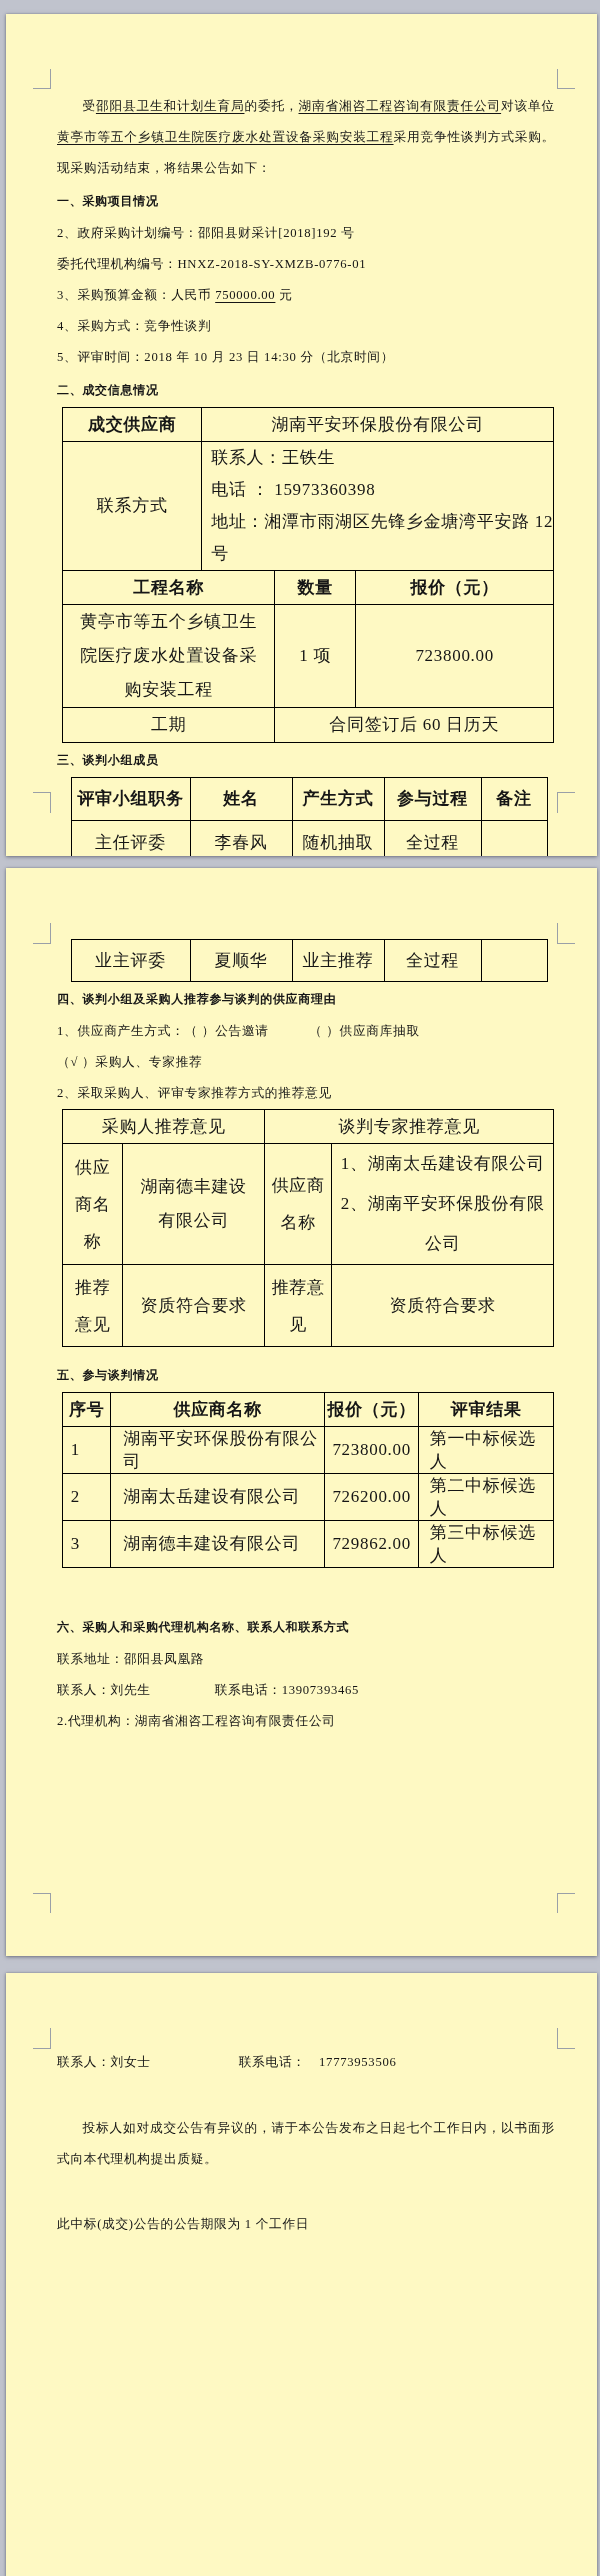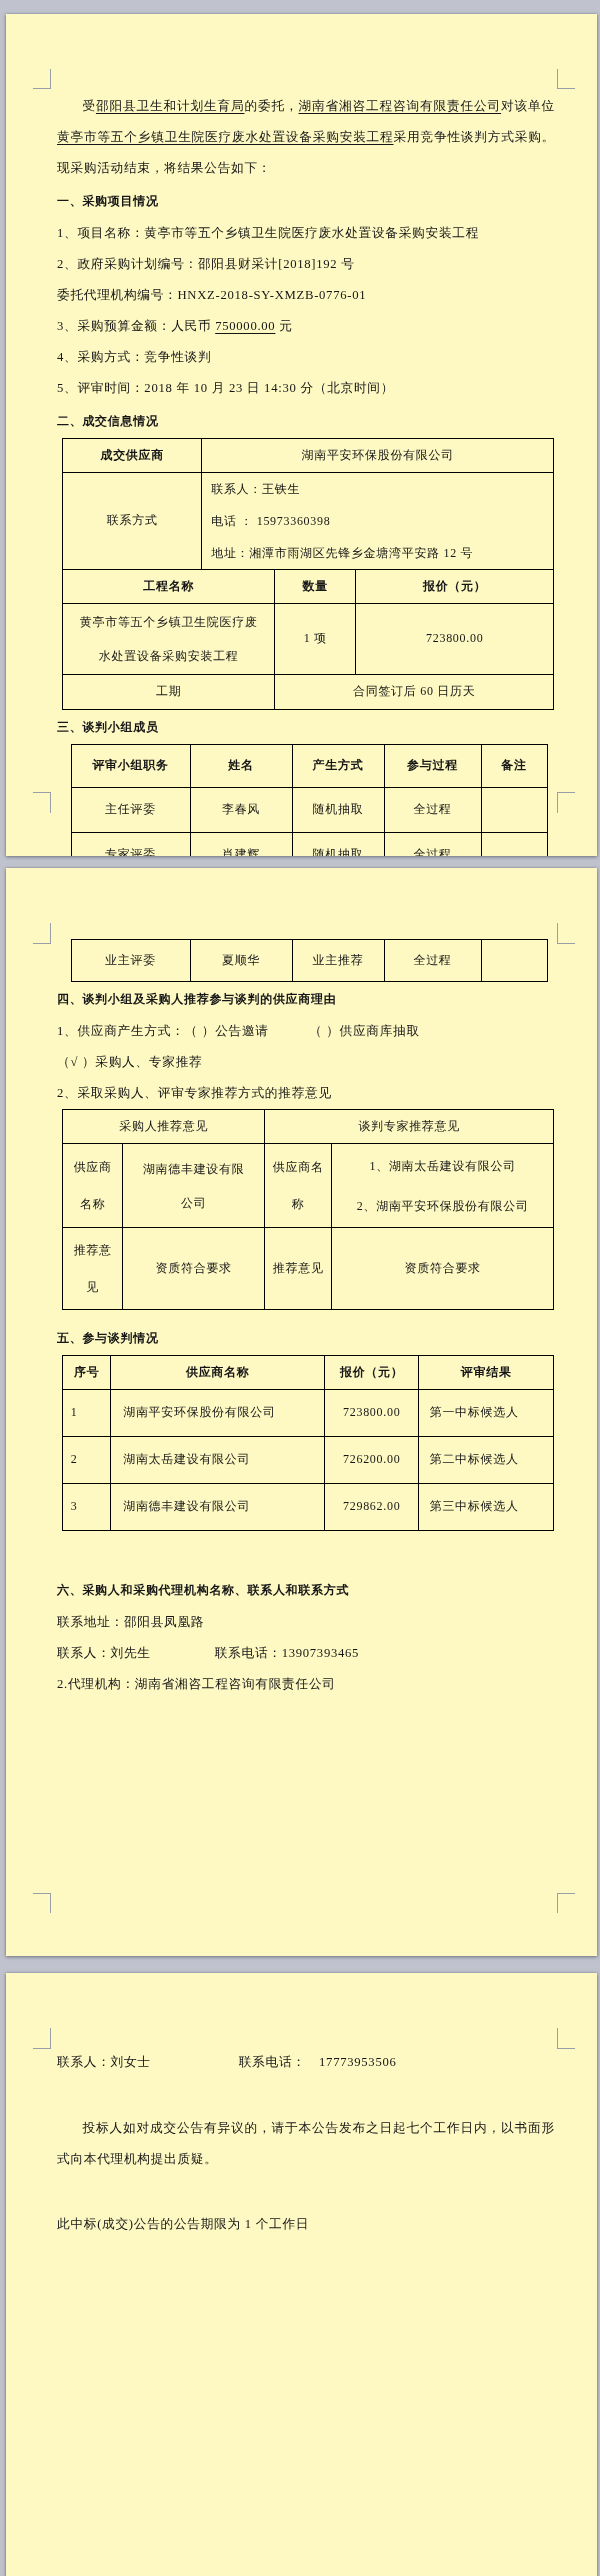--- a/index.html
+++ b/index.html
@@ -40,21 +40,21 @@
   p.just{text-align:justify;text-justify:inter-ideograph;}
   .indent{text-indent:2em;}
   .u{text-decoration:underline;text-underline-offset:3px;}
   h3.sec{margin:0;font-size:12px;font-weight:bold;line-height:34px;letter-spacing:0.7px;}
   .gap46{height:34px;}
 
   table{border-collapse:collapse;table-layout:fixed;margin-left:5.2px;}
   table,td{border:0.7px solid #000;}
   td{
     text-align:center;vertical-align:middle;
-    font-size:12px;letter-spacing:0.7px;padding:0;
+    font-size:17px;letter-spacing:0.7px;padding:0;
     overflow:hidden;
   }
   td.b{font-weight:bold;}
   td.left{text-align:left;}
 
   
   .t1 col.c1{width:139px;} .t1 col.c2{width:73px;} .t1 col.c3{width:81px;} .t1 col.c4{width:198px;}
   .t1 .rA{height:34px;}
   .t1 .rB{height:97px;}
   .t1 .rC{height:34px;}
@@ -95,21 +95,20 @@
 <div class="page first p1">
   <div class="mark mark-tl"></div>
   <div class="mark mark-tr"></div>
   <div class="mark mark-bl"></div>
   <div class="mark mark-br"></div>
 
   <div class="content" style="padding-top:77px;">
     <p class="line just indent"><span>受</span><span class="u">邵阳县卫生和计划生育局</span><span>的委托，</span><span class="u">湖南省湘咨工程咨询有限责任公司</span><span>对该单位</span><span class="u">黄亭市等五个乡镇卫生院医疗废水处置设备采购安装工程</span><span>采用竞争性谈判方式采购。现采购活动结束，将结果公告如下：</span></p>
 
     <h3 class="sec">一、采购项目情况</h3>
-    <p class="line">1、项目名称：黄亭市等五个乡镇卫生院医疗废水处置设备采购安装工程</p>
     <p class="line">2、政府采购计划编号：邵阳县财采计[2018]192 号</p>
     <p class="line">委托代理机构编号：HNXZ-2018-SY-XMZB-0776-01</p>
     <p class="line"><span>3、采购预算金额：人民币 </span><span class="u">750000.00</span><span> 元</span></p>
     <p class="line">4、采购方式：竞争性谈判</p>
     <p class="line">5、评审时间：2018 年 10 月 23 日 14:30 分（北京时间）</p>
 
     <h3 class="sec">二、成交信息情况</h3>
 
     <table class="t1">
       <colgroup>

